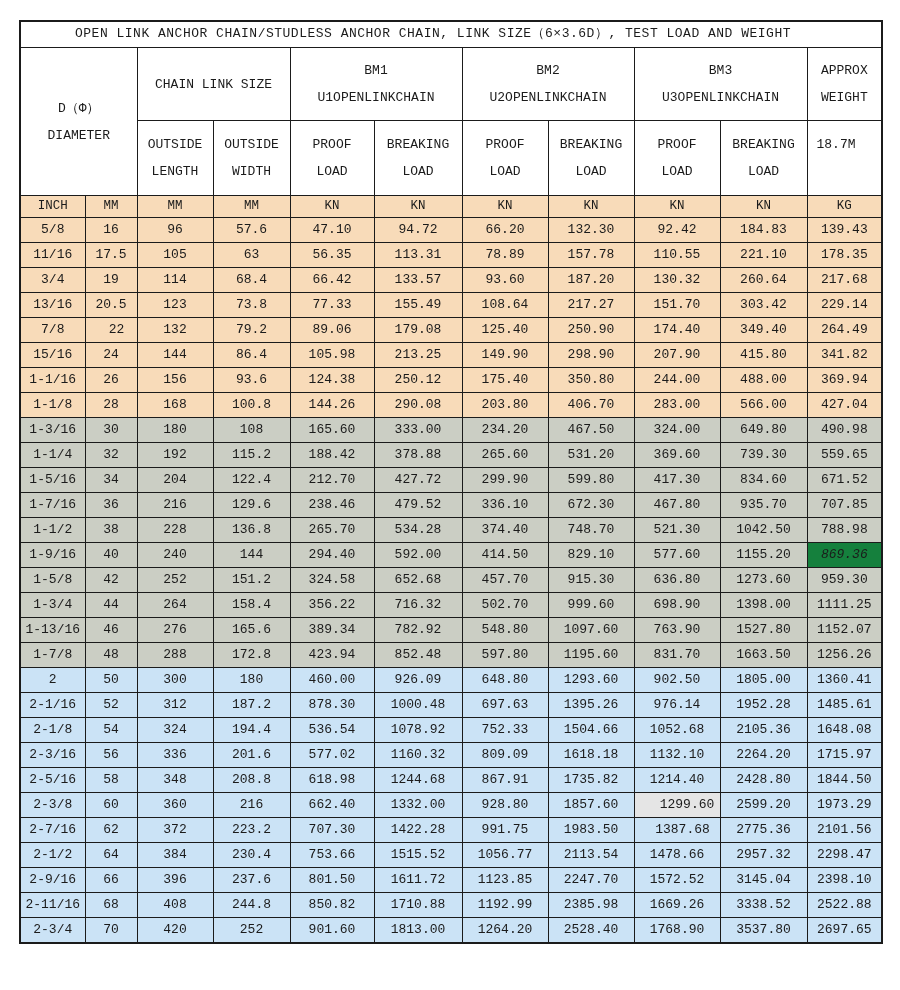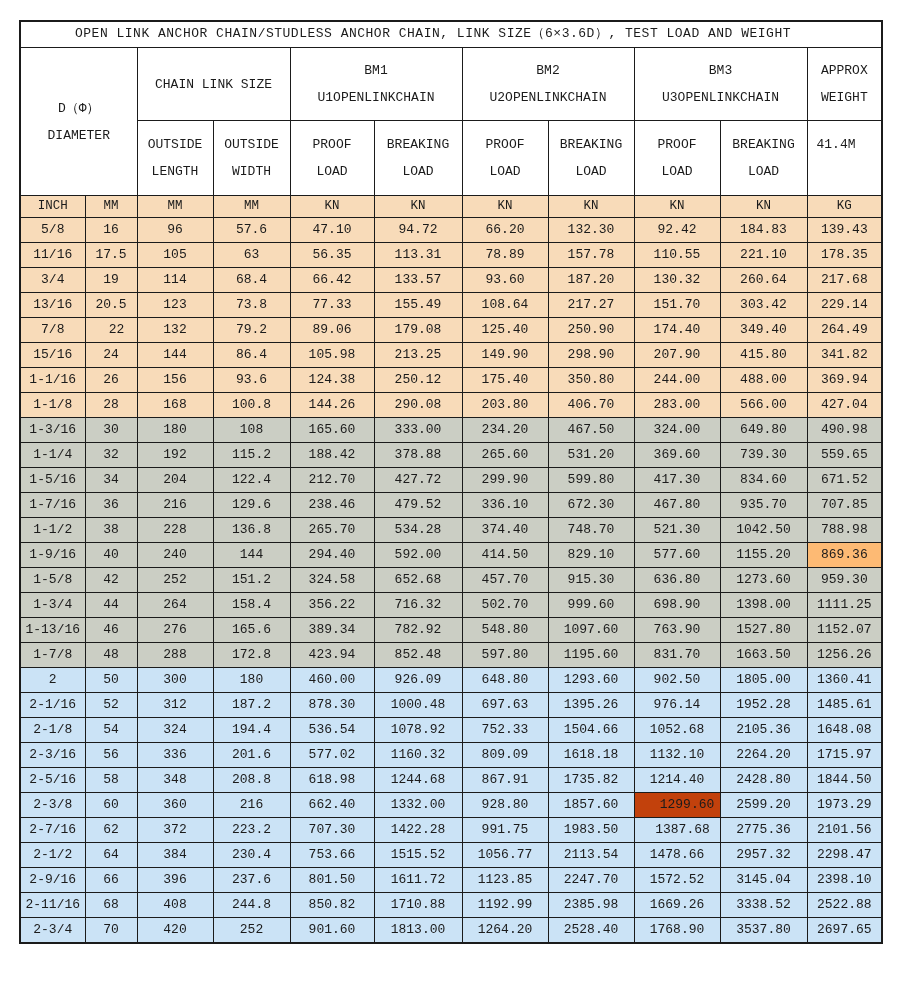--- a/index.html
+++ b/index.html
@@ -105,21 +105,21 @@
         </th>
         <th>
           <div>PROOF</div>
           <div>LOAD</div>
         </th>
         <th>
           <div>BREAKING</div>
           <div>LOAD</div>
         </th>
         <th class="left">
-          <div>41.4M</div>
+          <div>18.7M</div>
           <div>&nbsp;</div>
         </th>
       </tr>
       <tr class="units">
         <th style="background: rgb(248, 219, 185);">INCH</th>
         <th style="background: rgb(248, 219, 185);">MM</th>
         <th style="background: rgb(248, 219, 185);">MM</th>
         <th style="background: rgb(248, 219, 185);">MM</th>
         <th style="background: rgb(248, 219, 185);">KN</th>
         <th style="background: rgb(248, 219, 185);">KN</th>
@@ -304,21 +304,21 @@
           <td style="background: rgb(203, 206, 196);">1-9/16</td>
           <td style="background: rgb(203, 206, 196);">40</td>
           <td style="background: rgb(203, 206, 196);">240</td>
           <td style="background: rgb(203, 206, 196);">144</td>
           <td style="background: rgb(203, 206, 196);">294.40</td>
           <td style="background: rgb(203, 206, 196);">592.00</td>
           <td style="background: rgb(203, 206, 196);">414.50</td>
           <td style="background: rgb(203, 206, 196);">829.10</td>
           <td style="background: rgb(203, 206, 196);">577.60</td>
           <td style="background: rgb(203, 206, 196);">1155.20</td>
-          <td style="background: #fdba74;">869.36</td>
+          <td style="background: #15803d; font-style: italic;">869.36</td>
         </tr>
         <tr>
           <td style="background: rgb(203, 206, 196);">1-5/8</td>
           <td style="background: rgb(203, 206, 196);">42</td>
           <td style="background: rgb(203, 206, 196);">252</td>
           <td style="background: rgb(203, 206, 196);">151.2</td>
           <td style="background: rgb(203, 206, 196);">324.58</td>
           <td style="background: rgb(203, 206, 196);">652.68</td>
           <td style="background: rgb(203, 206, 196);">457.70</td>
           <td style="background: rgb(203, 206, 196);">915.30</td>
@@ -432,21 +432,21 @@
         </tr>
         <tr>
           <td style="background: rgb(203, 227, 246);">2-3/8</td>
           <td style="background: rgb(203, 227, 246);">60</td>
           <td style="background: rgb(203, 227, 246);">360</td>
           <td style="background: rgb(203, 227, 246);">216</td>
           <td style="background: rgb(203, 227, 246);">662.40</td>
           <td style="background: rgb(203, 227, 246);">1332.00</td>
           <td style="background: rgb(203, 227, 246);">928.80</td>
           <td style="background: rgb(203, 227, 246);">1857.60</td>
-          <td style="background: #c2410c; padding-left: 20px;">1299.60</td>
+          <td style="background: #e5e5e5; padding-left: 20px;">1299.60</td>
           <td style="background: rgb(203, 227, 246);">2599.20</td>
           <td style="background: rgb(203, 227, 246);">1973.29</td>
         </tr>
         <tr>
           <td style="background: rgb(203, 227, 246);">2-7/16</td>
           <td style="background: rgb(203, 227, 246);">62</td>
           <td style="background: rgb(203, 227, 246);">372</td>
           <td style="background: rgb(203, 227, 246);">223.2</td>
           <td style="background: rgb(203, 227, 246);">707.30</td>
           <td style="background: rgb(203, 227, 246);">1422.28</td>

